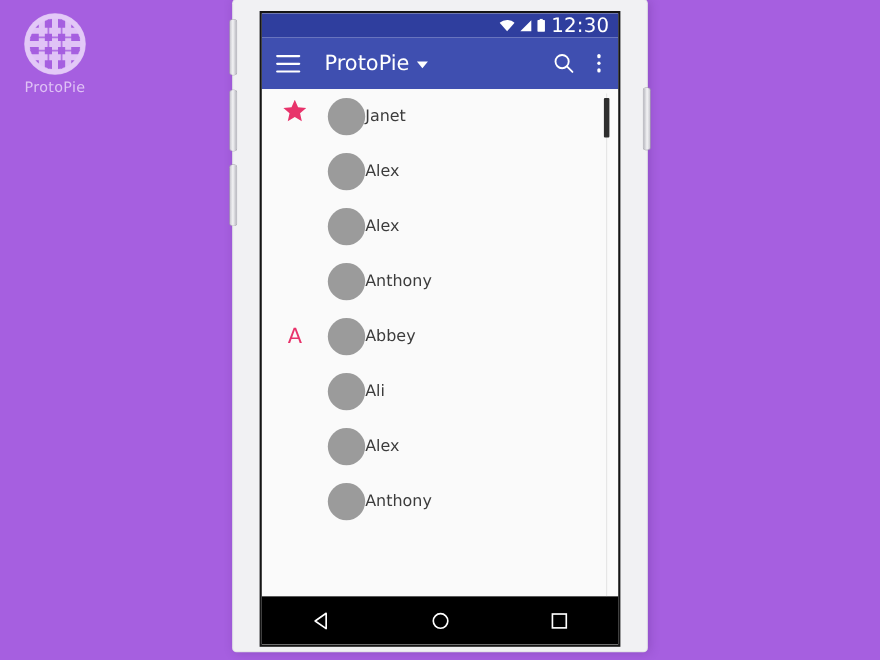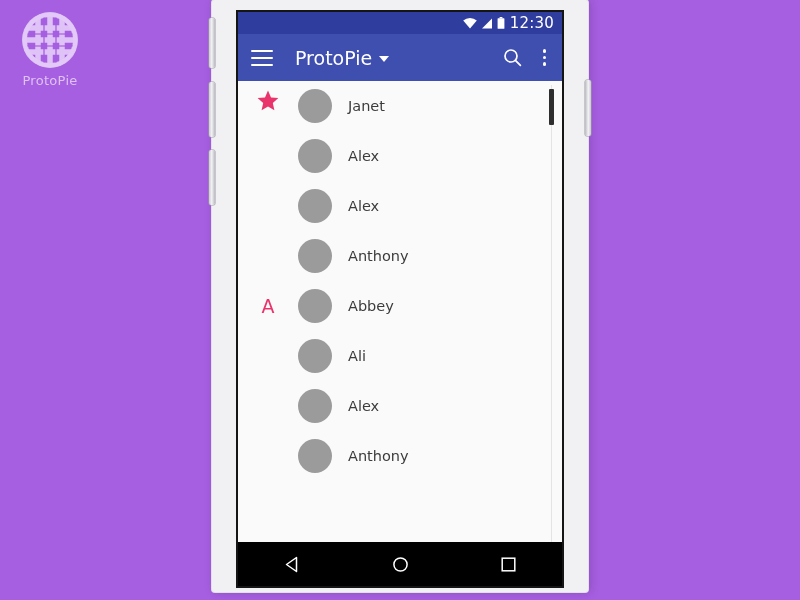--- a/index.html
+++ b/index.html
@@ -61,21 +61,21 @@
   
   #status-bar {
     height: 22px; flex: 0 0 22px;
     background: #2f3e9e;
     display: flex; align-items: center; justify-content: flex-end;
     padding-right: 8px; gap: 5px;
     color: #ffffff;
   }
   #status-icons { display: flex; align-items: center; gap: 4px; }
   #status-time {
-    font-size: 15px; color: #fff; letter-spacing: .2px;
+    font-size: 18px; color: #fff; letter-spacing: .2px;
     font-family: "DejaVu Sans", sans-serif;
   }
 
   
   #app-bar {
     height: 47px; flex: 0 0 47px;
     background: #3f4fb0;
     display: flex; align-items: center;
     padding: 0 13px;
     color: #fff;
@@ -115,21 +115,21 @@
   .section-rows { flex: 1; }
   .contact-row {
     height: 50px; display: flex; align-items: center;
     cursor: pointer;
   }
   .avatar {
     width: 34px; height: 34px; border-radius: 50%;
     background: #9b9b9b; flex: 0 0 34px;
   }
   .contact-name {
-    margin-left: 16px; font-size: 14.5px; color: #3c3c3c;
+    font-size: 14.5px; color: #3c3c3c;
     font-family: "DejaVu Sans", sans-serif;
   }
   .star-icon { display: block; margin: 9px auto 0; }
 
   
   #scroll-track {
     position: absolute; right: 10px; top: 4px; bottom: 0;
     width: 1px; background: #e4e4e4;
   }
   #scroll-thumb {

